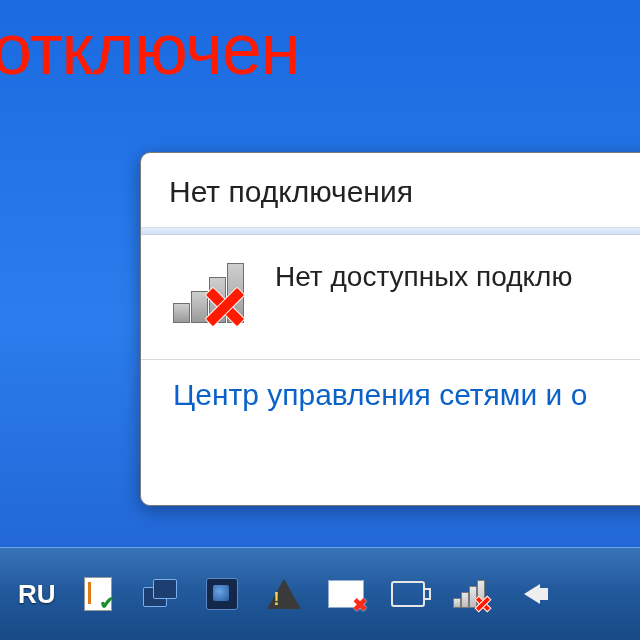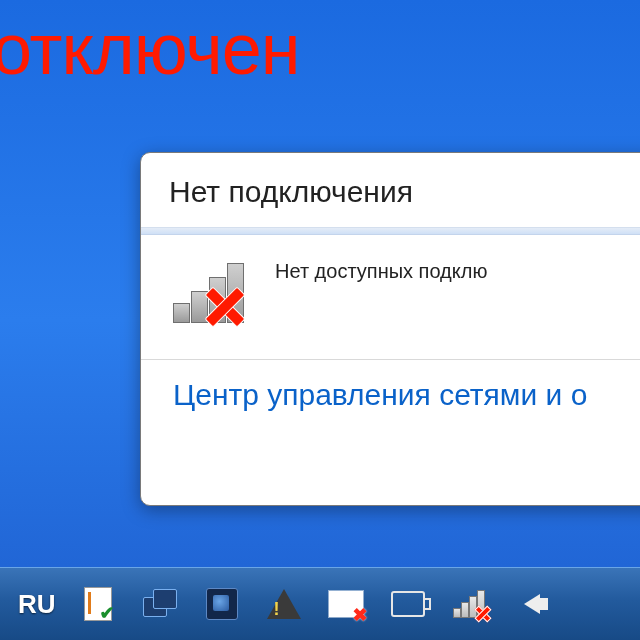--- a/index.html
+++ b/index.html
@@ -3,25 +3,25 @@
 <meta charset="utf-8">
 <style>
   html,body{margin:0;padding:0;width:640px;height:640px;overflow:hidden;font-family:"Segoe UI",Tahoma,sans-serif}
   .desktop{position:absolute;inset:0;background:linear-gradient(180deg,#1b6ae0 0%,#2b7ded 50%,#1e5fcf 100%)}
   .overlay-text{position:absolute;top:8px;left:-8px;font-size:72px;font-weight:400;color:#ff1a00;letter-spacing:-1px}
   .flyout{position:absolute;top:152px;left:140px;width:600px;height:352px;background:#fff;border:1px solid #7a7a7a;border-radius:10px;box-shadow:0 4px 18px rgba(0,0,0,.35);overflow:hidden}
   .flyout-inner{padding:22px 28px 0 28px}
   .flyout-title{font-size:30px;color:#222}
   .flyout-sep{height:6px;margin:18px -28px 0 -28px;background:linear-gradient(180deg,#e4ecf7,#cfe0f6);border-top:1px solid #d4dfee;border-bottom:1px solid #c3d4ec}
   .status-row{display:flex;align-items:flex-start;gap:18px;padding:24px 0 0 4px}
-  .status-text{font-size:20px;color:#222;line-height:1.25}
+  .status-text{font-size:28px;color:#222;line-height:1.25}
   .link{color:#0a62c9;cursor:pointer}
   .bottom-sep{margin:36px -28px 0 -28px;height:1px;background:#d9d9d9}
   .bottom-link{padding:18px 0 0 4px;font-size:30px;color:#0a62c9;cursor:pointer}
-  .taskbar{position:absolute;left:0;right:0;bottom:0;height:72px;background:linear-gradient(180deg,#3a74b8 0%,#225a9d 45%,#174a86 100%);border-top:1px solid #6aa5e6;display:flex;align-items:center;padding:0 18px;gap:22px}
+  .taskbar{position:absolute;left:0;right:0;bottom:0;height:72px;background:linear-gradient(180deg,#3a74b8 0%,#225a9d 45%,#174a86 100%);border-top:1px solid #6aa5e6;display:flex;align-items:center;padding:10px 18px;gap:22px}
   .lang{color:#fff;font-size:26px;font-weight:600;text-shadow:0 1px 2px rgba(0,0,0,.6)}
   .tray-icon{width:40px;height:40px;display:flex;align-items:center;justify-content:center;position:relative}
   
   .mini-x{position:absolute;color:#ff2a1a;font-weight:700;font-size:18px;text-shadow:0 0 2px #fff}
   .flag{display:flex;flex-direction:column;width:34px;height:26px;border:1px solid rgba(255,255,255,.5)}
   .flag div{flex:1}
   
   .wifi-big{position:relative;width:84px;height:64px}
   .bar{position:absolute;bottom:0;background:linear-gradient(180deg,#cfcfcf,#9a9a9a);border:1px solid #6f6f6f}
   .b1{left:0;width:15px;height:18px}

